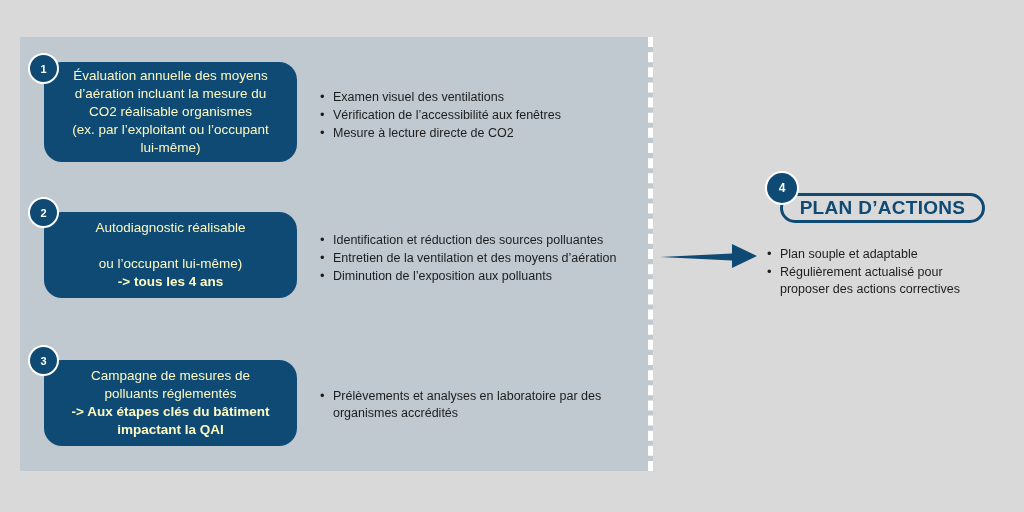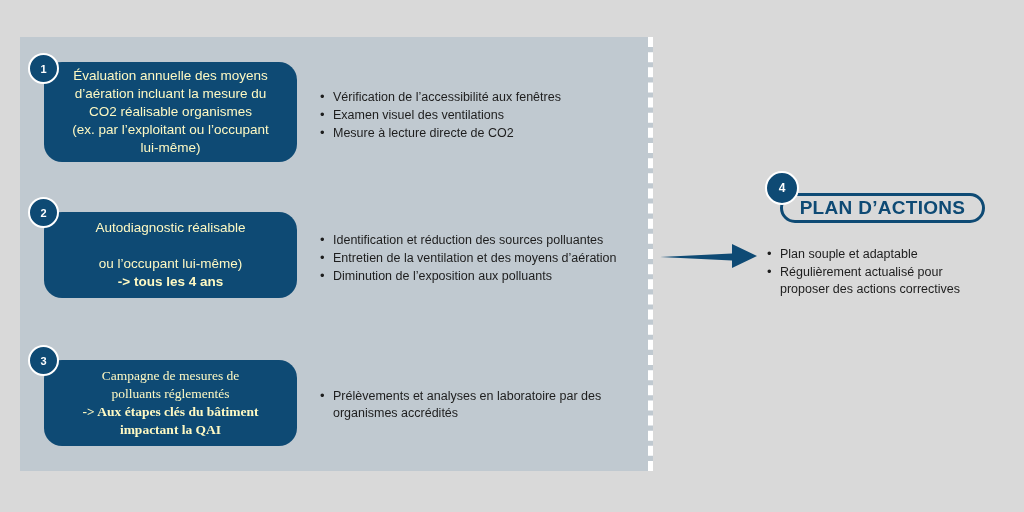--- a/index.html
+++ b/index.html
@@ -149,22 +149,22 @@
     <div class="step-box" style="left:44px; top:62px; width:253px; height:100px;">
       <div class="txt">
         <span>Évaluation annuelle des moyens</span><br>
         <span>d’aération incluant la mesure du</span><br>
         <span>CO2 réalisable organismes</span><br>
         <span>(ex. par l’exploitant ou l’occupant</span><br>
         <span>lui-même)</span>
       </div>
     </div>
     <div class="bullets" style="left:318px; top:89px; width:320px;">
+      <p class="bl">Examen visuel des ventilations</p>
       <p class="bl">Vérification de l’accessibilité aux fenêtres</p>
-      <p class="bl">Examen visuel des ventilations</p>
       <p class="bl">Mesure à lecture directe de CO2</p>
     </div>
   </div>
 
   <div class="step">
     <div class="num-circle" style="left:28px; top:197px;">
       <span>2</span>
     </div>
     <div class="step-box" style="left:44px; top:212px; width:253px; height:86px;">
       <div class="txt">
@@ -178,21 +178,21 @@
       <p class="bl">Identification et réduction des sources polluantes</p>
       <p class="bl">Entretien de la ventilation et des moyens d’aération</p>
       <p class="bl">Diminution de l’exposition aux polluants</p>
     </div>
   </div>
 
   <div class="step">
     <div class="num-circle" style="left:28px; top:345px;">
       <span>3</span>
     </div>
-    <div class="step-box" style="left:44px; top:360px; width:253px; height:86px;font-family:Liberation Serif, serif;">
+    <div class="step-box" style="left:44px; top:360px; width:253px; height:86px;">
       <div class="txt">
         <span>Campagne de mesures de</span><br>
         <span>polluants réglementés</span>
         <span class="bold">-&gt; Aux étapes clés du bâtiment</span>
         <span class="bold">impactant la QAI</span>
       </div>
     </div>
     <div class="bullets" style="left:318px; top:388px; width:310px;">
       <p class="bl">Prélèvements et analyses en laboratoire par des organismes accrédités</p>
     </div>

